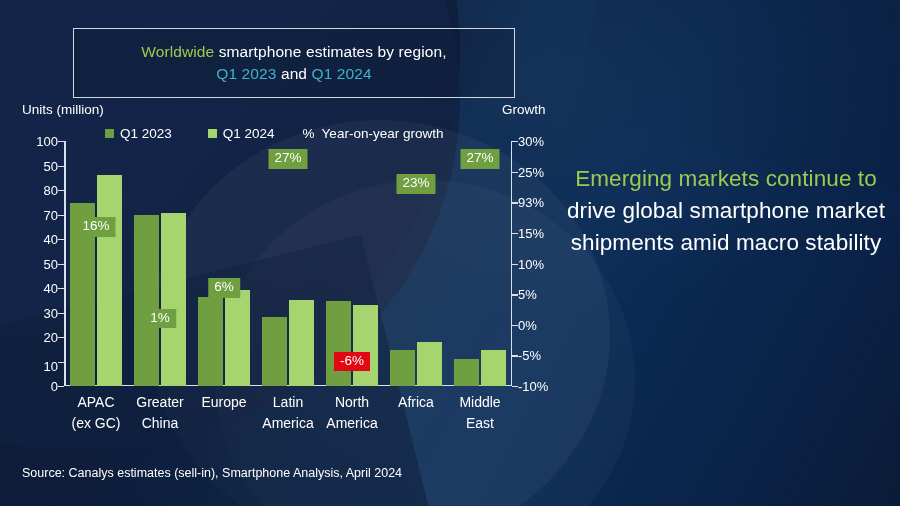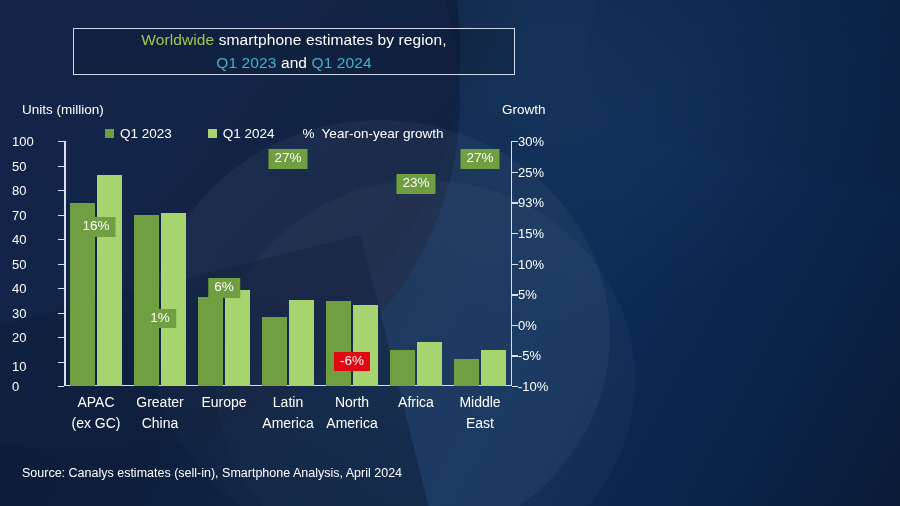--- a/index.html
+++ b/index.html
@@ -45,21 +45,21 @@
     transform:rotate(-14deg);
   }
   .corner-tr {
     position:absolute; right:-120px; top:-160px; width:420px; height:330px;
     background:linear-gradient(200deg, rgba(12,26,52,0.55), rgba(12,26,52,0));
     transform:rotate(12deg);
   }
 
   
   #title-box {
-    position:absolute; left:73px; top:28px; width:442px; height:47px;
+    position:absolute; left:73px; top:28px; width:442px; height:70px;
     border:1px solid #cfd8e6;
     display:flex; flex-direction:column; justify-content:center;
     align-items:center; text-align:center;
     background:rgba(10,22,45,0.25);
   }
   #title-box .line { font-size:15.5px; color:#ffffff; line-height:1.45; letter-spacing:.1px; }
 
   
   .axis-caption { position:absolute; color:#ffffff; font-size:13.5px; }
   #units-caption  { left:22px; top:102px; }
@@ -74,21 +74,21 @@
   .axis-line { position:absolute; background:#d7e0ee; }
   #y-axis-left  { left:0px;  top:0;  width:1.5px; height:245px; }
   #y-axis-right { right:0px; top:0;  width:1.5px; height:245px; }
   #x-axis       { left:0px;  bottom:0; width:448px; height:1.5px; }
 
   .tick { position:absolute; height:1.4px; width:6px; background:#d7e0ee; }
   .tick.left  { left:-6px; }
   .tick.right { right:-6px; }
 
   .tick-label { position:absolute; color:#ffffff; font-size:13px; white-space:nowrap; }
-  .tick-label.left  { right:0; text-align:left; transform:translateY(-50%); }
+  .tick-label.left  { right:0; text-align:right; transform:translateY(-50%); }
   .tick-label.right { left:0;  text-align:left;  transform:translateY(-50%); }
   #y-labels-left  { position:absolute; left:-52px; top:0; width:46px; height:245px; }
   #y-labels-right { position:absolute; right:-56px; top:0; width:50px; height:245px; }
 
   
   #bars { position:absolute; inset:0; }
   .group { position:absolute; bottom:0; height:100%; }
   .bar { position:absolute; bottom:0; }
   .bar.y23 { background:#6f9f40; }
   .bar.y24 { background:#a6d570; }
@@ -293,17 +293,20 @@
       <div class="cat" style="left: 352px;">
         <div>Africa</div>
         <div></div>
       </div>
       <div class="cat" style="left: 416px;">
         <div>Middle</div>
         <div>East</div>
       </div>
     </div>
 
+  <div id="headline">
+    <span class="hl-green" id="hl-green">Emerging markets continue to </span><span id="hl-white">drive global smartphone market shipments amid macro stability</span>
+  </div>
 
   <div id="source">Source: Canalys estimates (sell-in), Smartphone Analysis, April 2024</div>
 
 
 </div>
 
 </body></html>

